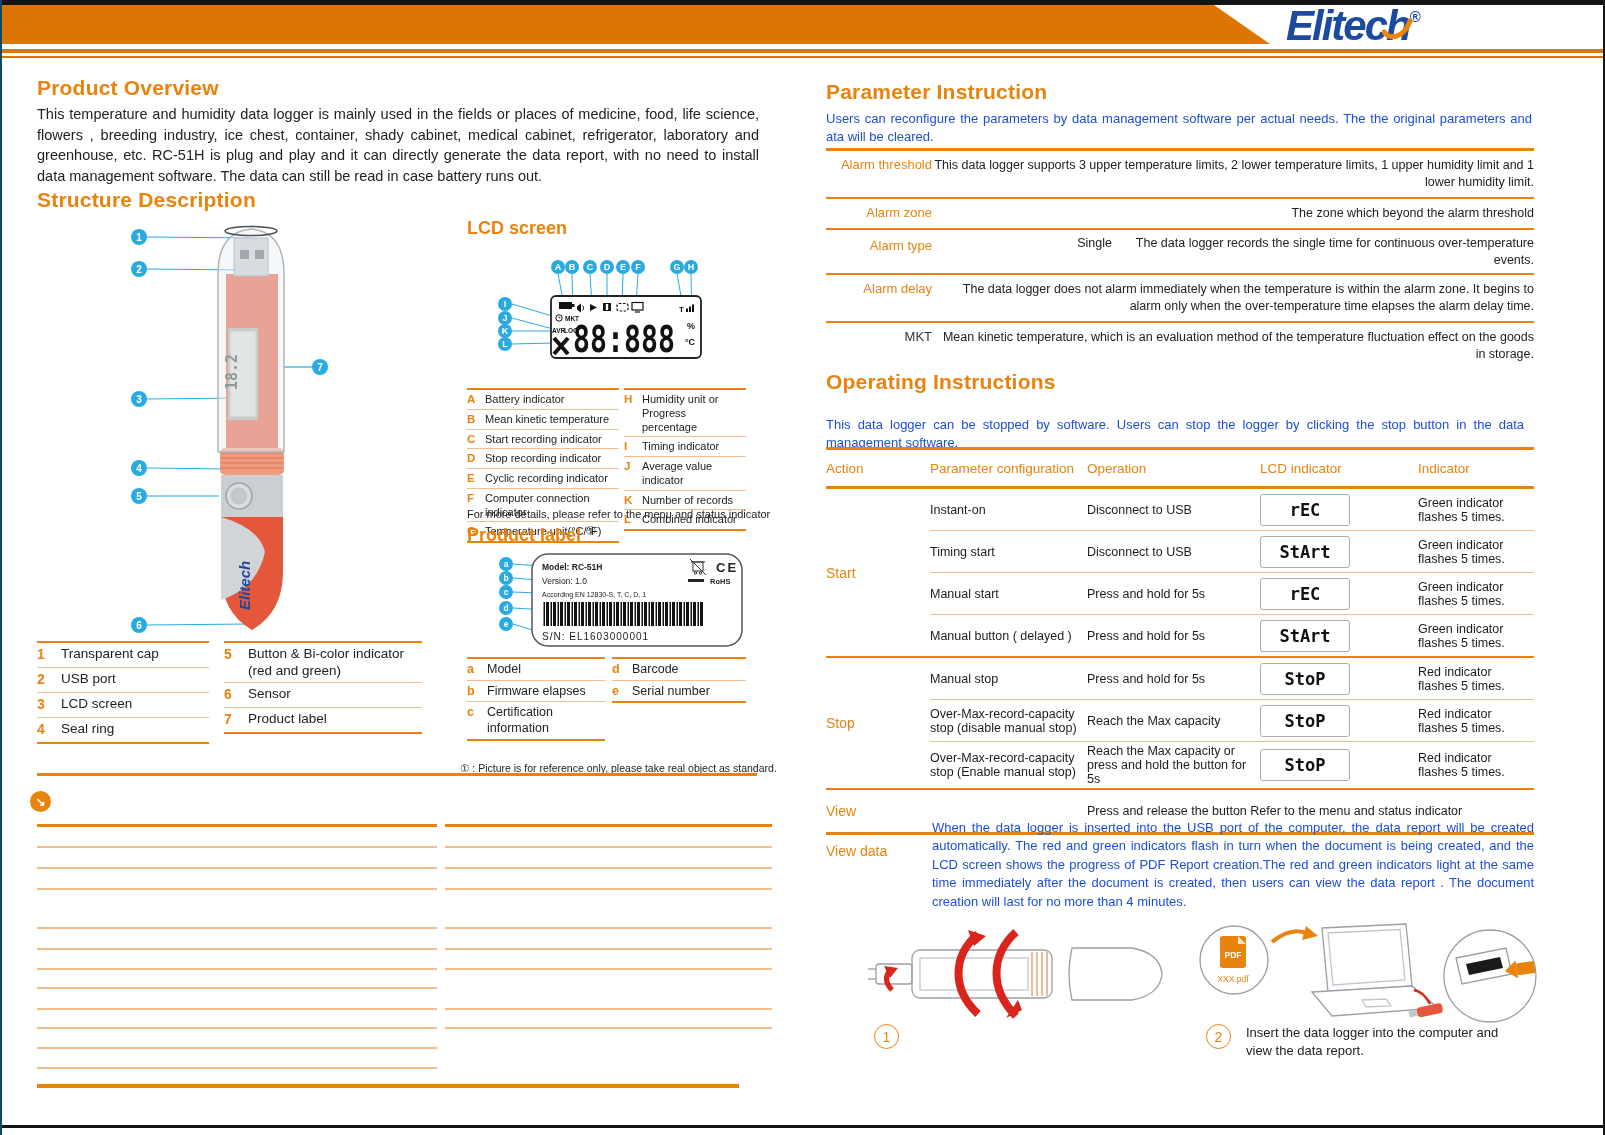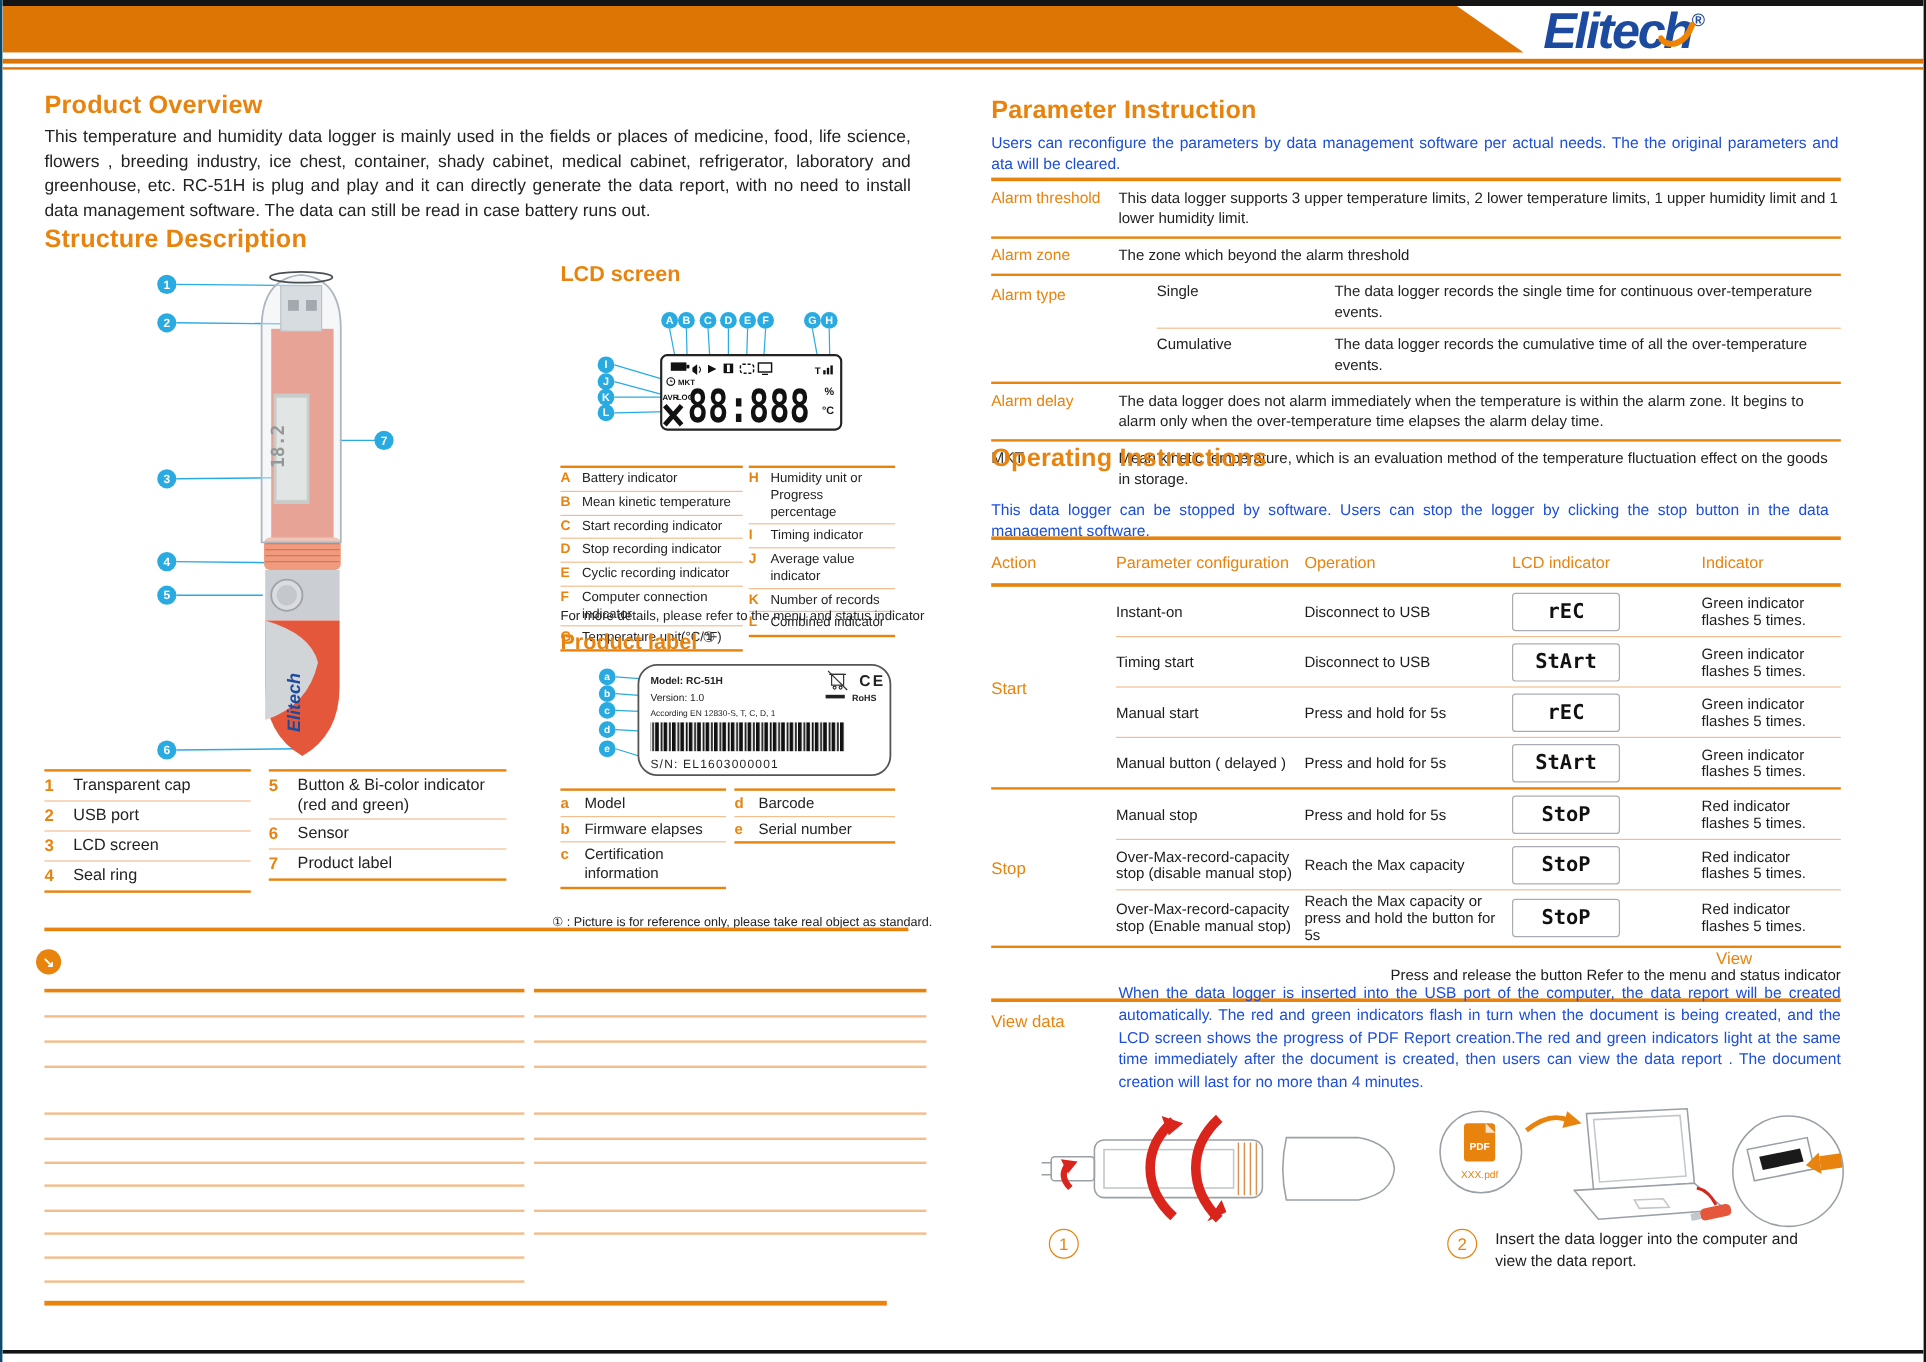--- a/index.html
+++ b/index.html
@@ -55,21 +55,21 @@
   .oc-3{width:154px;flex:none;}
   .oc-4{flex:1;padding-left:4px;}
   .op-group{display:flex;border-bottom:2px solid #E8830D;}
   .op-action-cell{width:104px;flex:none;display:flex;align-items:center;color:#E8830D;font-size:14px;}
   .op-rows{flex:1;}
   .op-row{display:flex;align-items:center;min-height:37px;padding:2px 0;}
   .op-row + .op-row{border-top:1.5px solid #F3BF90;}
   .lcd-box{width:88px;height:30px;border:1px solid #A9ADB3;border-radius:3px;background:#fff;
            display:flex;align-items:center;justify-content:center;
            font-family:"DejaVu Sans Mono",monospace;font-weight:bold;font-size:17px;color:#111;}
-  .op-view{display:flex;align-items:flex-end;height:42px;border-bottom:3px solid #E8830D;flex-direction:column;}
+  .op-view{display:flex;align-items:center;height:42px;border-bottom:3px solid #E8830D;}
   
   .nline{position:absolute;height:1.5px;background:#F3BD8C;}
   .nline.thick{height:2.5px;background:#E8830D;}
   .note-icon{width:21px;height:21px;border-radius:50%;background:#E8830D;color:#fff;
              display:flex;align-items:center;justify-content:center;font-size:12px;font-weight:bold;}
   
   .step-cap{display:flex;align-items:flex-start;}
   .step-num{width:23px;height:23px;border:1.6px solid #E8830D;border-radius:50%;color:#E8830D;
             display:flex;align-items:center;justify-content:center;font-size:14px;flex:none;}
   .step-text{margin-left:15px;font-size:13px;line-height:1.4;color:#222;width:262px;}
@@ -425,39 +425,35 @@
   <div class="nline" style="left:443px;top:927px;width:327px;"></div>
   <div class="nline" style="left:443px;top:948px;width:327px;"></div>
   <div class="nline" style="left:443px;top:968px;width:327px;"></div>
   <div class="nline" style="left:443px;top:1008px;width:327px;"></div>
   <div class="nline" style="left:443px;top:1027px;width:327px;"></div>
   <div class="abs divider" style="left:35px;top:1084px;width:702px;height:4px;"></div>
 
   <div class="abs h1" style="left:824px;top:80px;">Parameter Instruction</div>
   <div class="abs small-para" style="left:824px;top:110px;width:706px;">Users can reconfigure the parameters by data management software per actual needs.  The the original parameters and ata will be cleared.</div>
 
-  <div class="abs param-table" style="left:824px;top:148px;width:708px;">
+  <div class="abs param-table" style="left:824px;top:148px;width:708px;text-align:right;">
     <div class="p-row">
       <div class="p-label">Alarm threshold</div>
       <div class="p-body">This data logger supports 3 upper temperature limits, 2 lower temperature limits, 1 upper humidity limit and 1 lower humidity limit.</div>
     </div>
     <div class="p-row">
       <div class="p-label">Alarm zone</div>
       <div class="p-body">The zone which beyond the alarm threshold</div>
     </div>
     <div class="p-row" style="padding:0;gap:32px;">
       <div class="p-label" style="padding-top:8px;">Alarm type</div>
       <div class="p-body">
         <div class="p-sub">
           <div class="p-sub-name">Single</div>
           <div class="p-sub-text">The data logger records the single time for continuous over-temperature events.</div>
-        </div>
-        <div class="p-sub sep">
-          <div class="p-sub-name">Cumulative</div>
-          <div class="p-sub-text">The data logger records the cumulative time of all the over-temperature events.</div>
         </div>
       </div>
     </div>
     <div class="p-row">
       <div class="p-label">Alarm delay</div>
       <div class="p-body">The data logger does not alarm immediately when the temperature is within the alarm zone. It begins to alarm only when the over-temperature time elapses the alarm delay time.</div>
     </div>
     <div class="p-row no-border">
       <div class="p-label dark">MKT</div>
       <div class="p-body">Mean kinetic temperature, which is an evaluation method of the temperature fluctuation effect on the goods in storage.</div>

